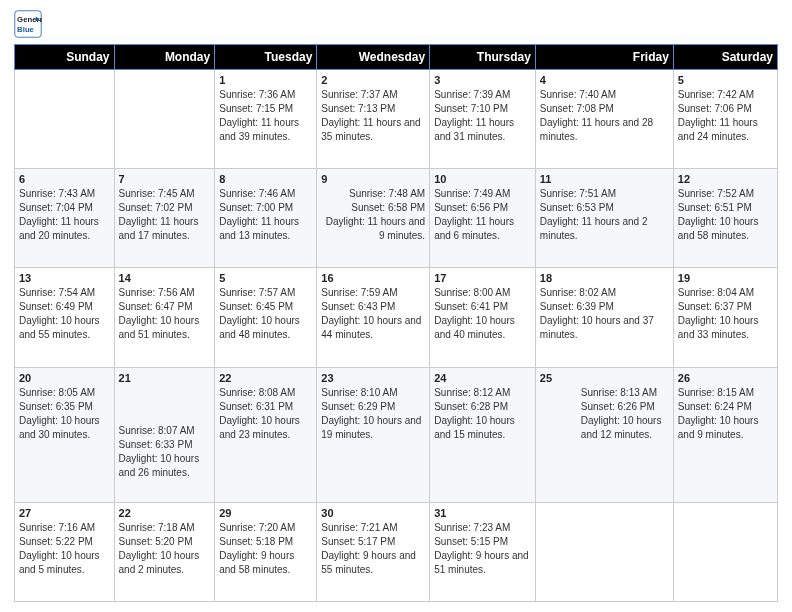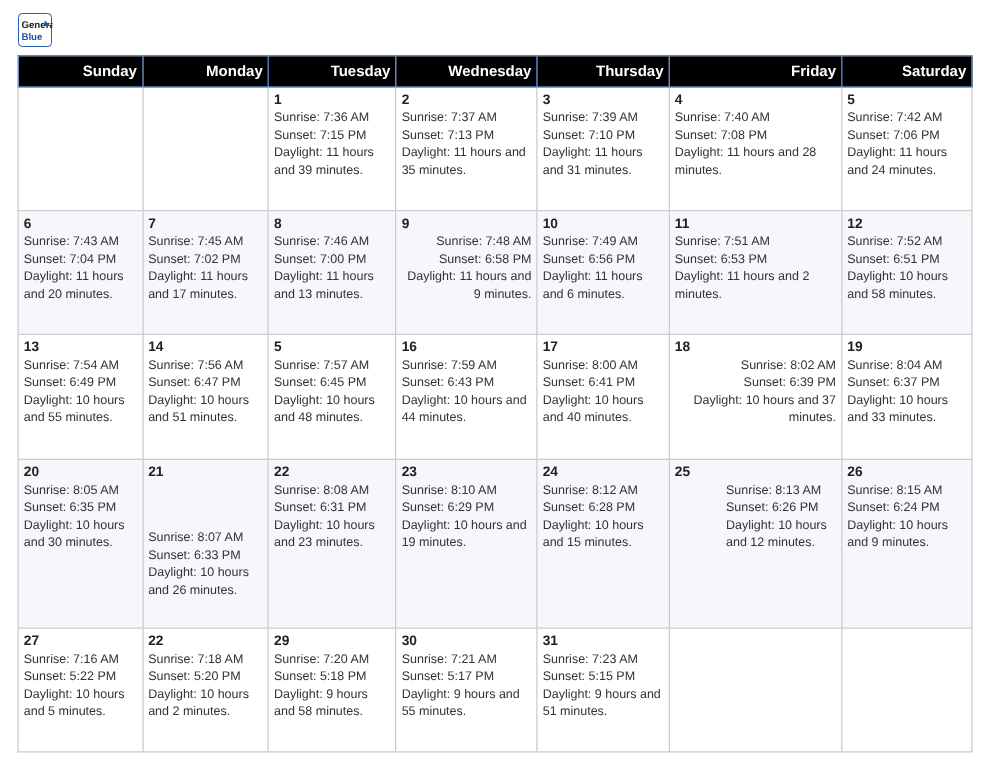--- a/index.html
+++ b/index.html
@@ -237,21 +237,21 @@
 Daylight: 10 hours and 44 minutes.</div>
           </td>
           <td>
             <span class="day-num">17</span>
             <div class="day-info" style="white-space: pre-line;">Sunrise: 8:00 AM
 Sunset: 6:41 PM
 Daylight: 10 hours and 40 minutes.</div>
           </td>
           <td>
             <span class="day-num">18</span>
-            <div class="day-info" style="white-space: pre-line; text-align: right;">Sunrise: 8:02 AM
+            <div class="day-info" style="white-space: pre-line;">Sunrise: 8:02 AM
 Sunset: 6:39 PM
 Daylight: 10 hours and 37 minutes.</div>
           </td>
           <td>
             <span class="day-num">19</span>
             <div class="day-info" style="white-space: pre-line;">Sunrise: 8:04 AM
 Sunset: 6:37 PM
 Daylight: 10 hours and 33 minutes.</div>
           </td>
         </tr>

